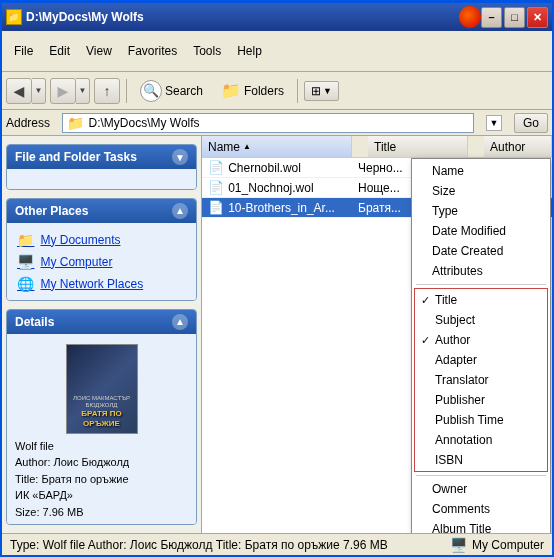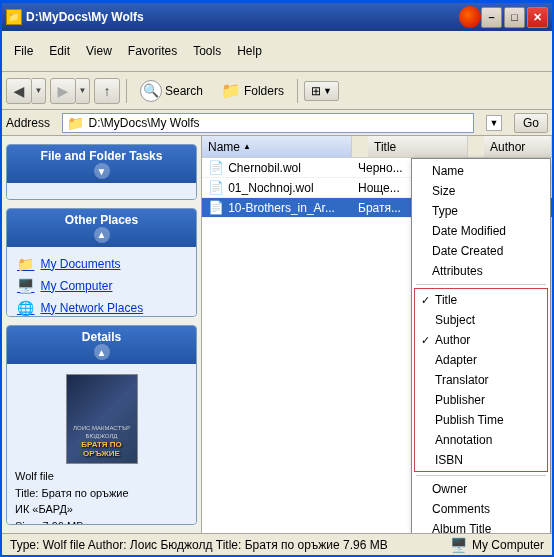--- a/index.html
+++ b/index.html
@@ -200,21 +200,20 @@
     .panel-header {
       background: linear-gradient(to bottom, #3b72c8 0%, #2255a4 100%);
       color: white;
       padding: 4px 8px;
       display: flex;
       align-items: center;
       justify-content: space-between;
       font-size: 12px;
       font-weight: bold;
       cursor: pointer;
-      flex-direction: column;
     }
     .panel-header-icon {
       width: 16px; height: 16px;
       background: rgba(255,255,255,0.3);
       border-radius: 50%;
       display: flex; align-items: center; justify-content: center;
       font-size: 10px;
     }
     .panel-body {
       padding: 6px 8px;
@@ -509,20 +508,21 @@
         <div class="panel-body">
           <div class="book-thumb">
             <div class="book-thumb-inner">
               <div style="font-size:7px; color:#e8d090; text-align:center; line-height:1.2;">
                 <div style="color:#ccc; font-size:6px;">ЛОИС МАКМАСТЪР БЮДЖОЛД</div>
                 <div class="book-title-text">БРАТЯ ПО ОРЪЖИЕ</div>
               </div>
             </div>
           </div>
           <div class="details-text">Wolf file</div>
+          <div class="details-text">Author: Лоис Бюджолд</div>
           <div class="details-text">Title: Братя по оръжие</div>
           <div class="details-text">ИК «БАРД»</div>
           <div class="details-text">Size: 7.96 MB</div>
         </div>
       </div>
 
     </div>
 
     <div class="files-pane">
 

